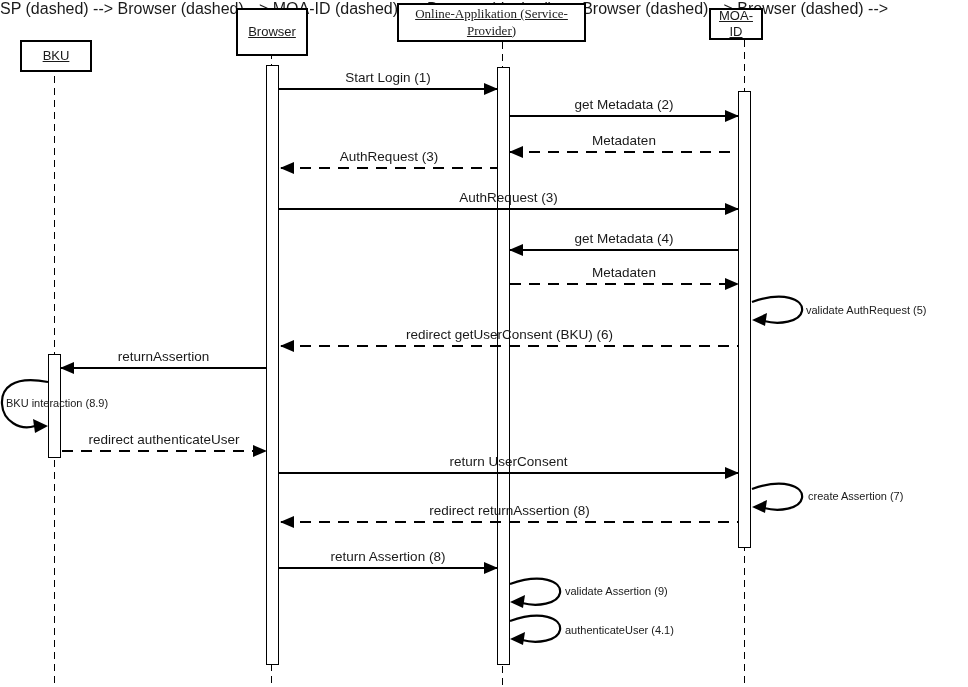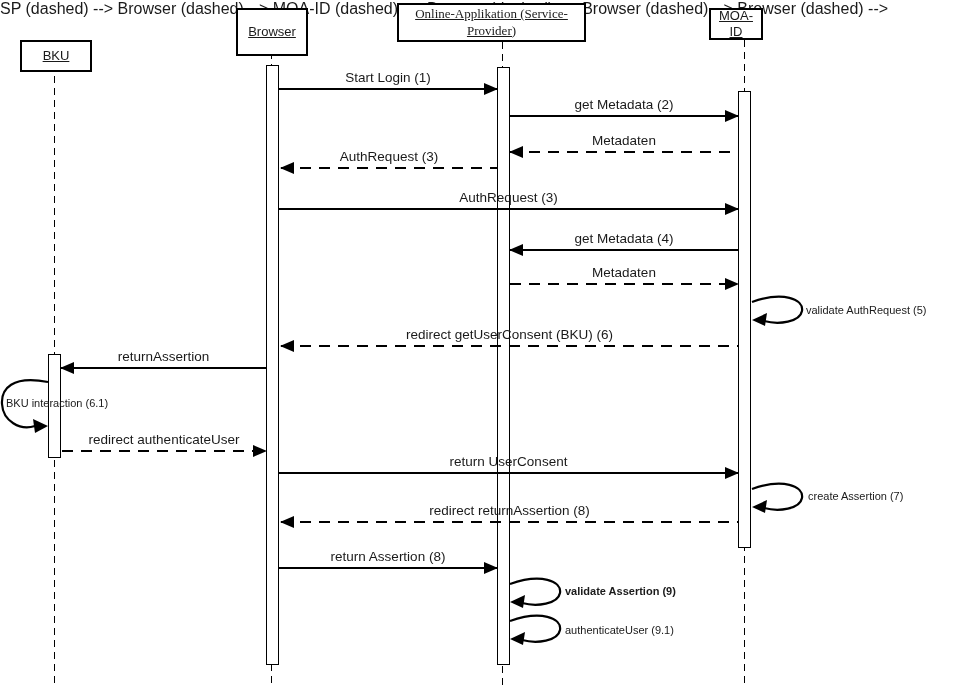--- a/index.html
+++ b/index.html
@@ -139,21 +139,21 @@
     <div class="arr arr-left"></div>
   </div>
 
   
   <div class="loop" style="left:0px; top:376px;">
     <svg width="50" height="58">
       <path d="M 48 6 C 12 -1 1 13 2 28 C 3 45 20 55 35 50" stroke="#000" stroke-width="2.2" fill="none"></path>
       <polygon points="48,50 33,43 35,57" fill="#000"></polygon>
     </svg>
   </div>
-  <span class="side-label" style="left:6px; top:397px;">BKU interaction (6.1)</span>
+  <span class="side-label" style="left:6px; top:397px;">BKU interaction (8.9)</span>
 
    Browser (dashed) --&gt;
   <div class="msg" style="left:62px; top:450px; width:204px;">
     <span class="msg-label">redirect authenticateUser</span>
     <div class="line-dashed"></div>
     <div class="arr arr-right"></div>
   </div>
 
   
   <div class="msg" style="left:279px; top:472px; width:459px;">
@@ -185,24 +185,24 @@
     <div class="arr arr-right"></div>
   </div>
 
   
   <div class="loop" style="left:509px; top:576px;">
     <svg width="56" height="36">
       <path d="M 1 8 C 32 -3 53 5 51 17 C 49 28 28 31 13 27" stroke="#000" stroke-width="2.2" fill="none"></path>
       <polygon points="1,26 16,19 14,32" fill="#000"></polygon>
     </svg>
   </div>
-  <span class="side-label" style="left:565px; top:585px;font-weight:bold;">validate Assertion (9)</span>
+  <span class="side-label" style="left:565px; top:585px;">validate Assertion (9)</span>
 
   
   <div class="loop" style="left:509px; top:613px;">
     <svg width="56" height="36">
       <path d="M 1 8 C 32 -3 53 5 51 17 C 49 28 28 31 13 27" stroke="#000" stroke-width="2.2" fill="none"></path>
       <polygon points="1,26 16,19 14,32" fill="#000"></polygon>
     </svg>
   </div>
-  <span class="side-label" style="left:565px; top:624px;">authenticateUser (9.1)</span>
+  <span class="side-label" style="left:565px; top:624px;">authenticateUser (4.1)</span>
 
 </div>
 
 </body></html>

